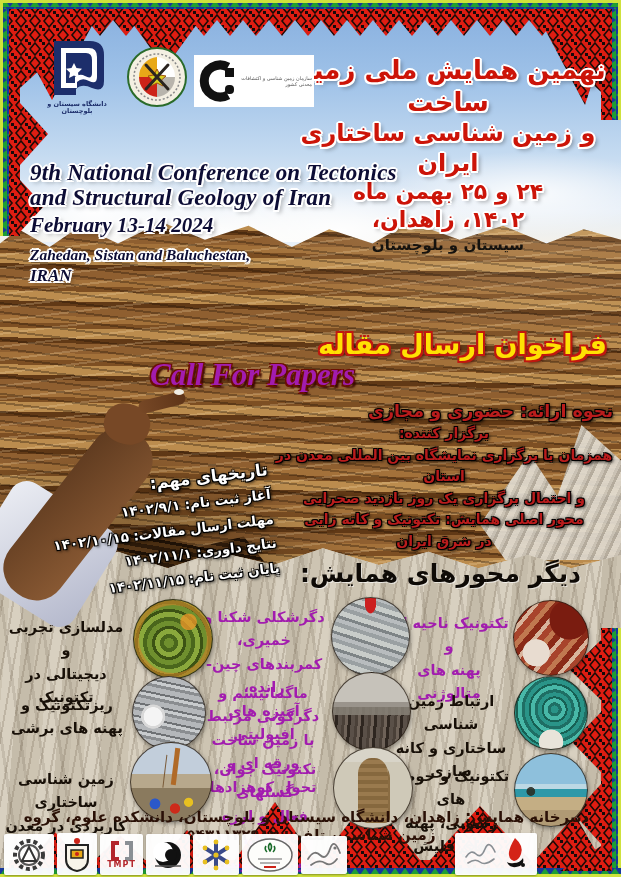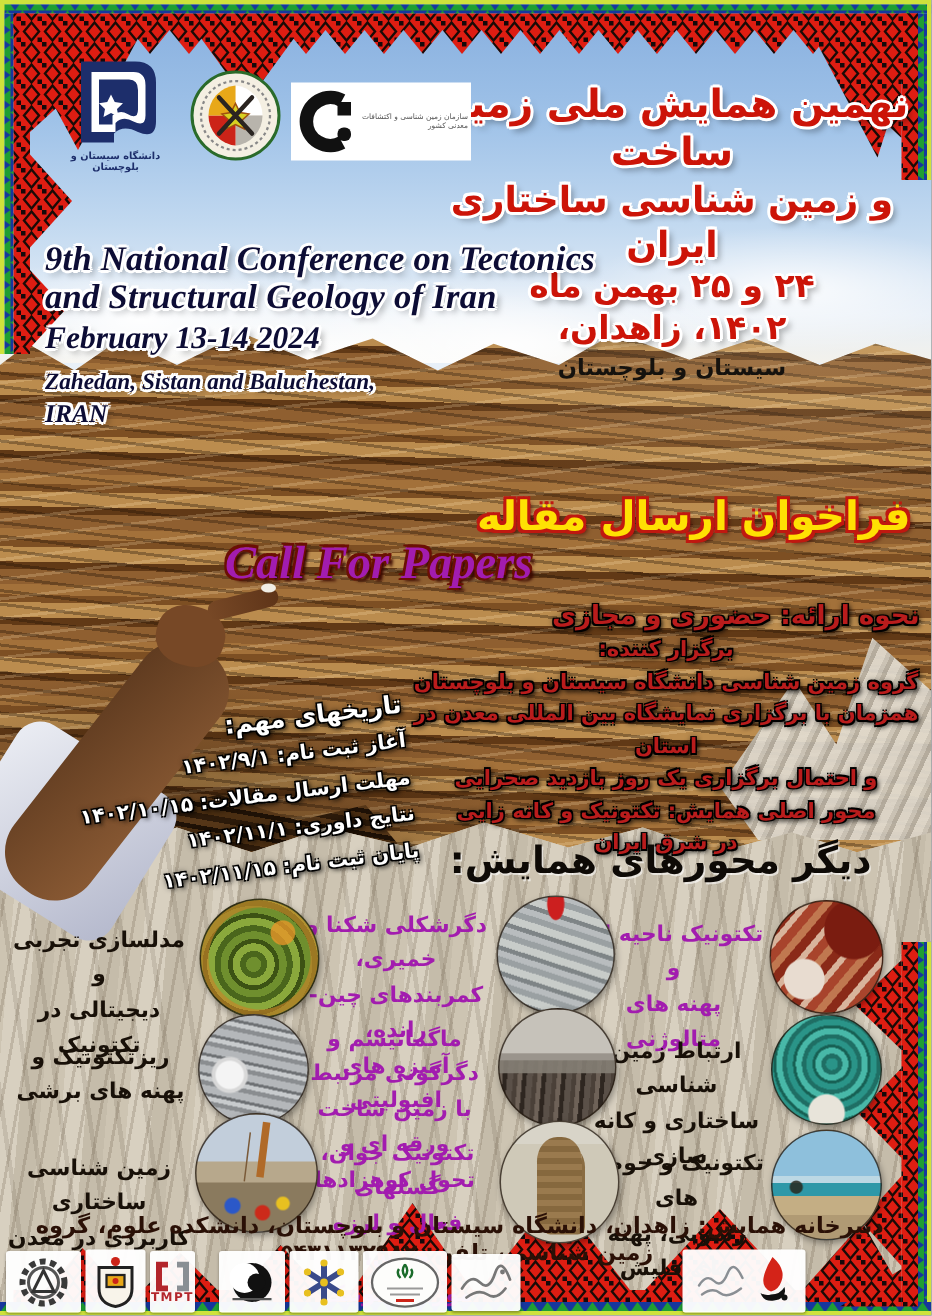--- a/index.html
+++ b/index.html
@@ -138,21 +138,21 @@
     linear-gradient(180deg,#c2cedb 0 40%,#b7a88c 40% 58%,#8a7a5e 58% 100%);}
   .ic-drill::after{content:"";position:absolute;left:52%;top:6%;width:5px;height:48%;background:#b06a28;transform:rotate(7deg);box-shadow:-10px 6px 0 -2px #7a5a38;}
 
   
   .contact{left:18px;right:26px;top:808px;text-align:center;direction:rtl;font-size:15px;font-weight:bold;color:#2a1006;z-index:5;}
   .logo-row{left:0;top:830px;width:621px;height:46px;z-index:6;}
   .lbox{position:absolute;background:rgba(255,255,255,.96);border-radius:2px;box-shadow:0 1px 2px rgba(0,0,0,.35);
         display:flex;align-items:center;justify-content:center;flex-direction:column;overflow:hidden;}
   .b1{left:4px;top:4px;width:50px;height:41px;}
   .b2{left:57px;top:3px;width:40px;height:42px;}
-  .b3{left:100px;top:4px;width:30px;height:41px;}
+  .b3{left:100px;top:4px;width:43px;height:41px;}
   .b4{left:146px;top:4px;width:44px;height:41px;}
   .b5{left:193px;top:4px;width:46px;height:41px;}
   .b6{left:242px;top:4px;width:56px;height:41px;}
   .b7{left:301px;top:6px;width:46px;height:38px;}
   .b8{left:455px;top:3px;width:82px;height:42px;flex-direction:row;gap:4px;}
   .tmpt-txt{font-size:8px;font-weight:bold;color:#b3262c;letter-spacing:1px;line-height:8px;}
 </style>
 </head>
 <body>
 
@@ -276,21 +276,20 @@
     <div class="e4">Zahedan, Sistan and Baluchestan,</div>
     <div class="e5">IRAN</div>
   </div>
 
   <div class="abs cfp-fa rtl">فراخوان ارسال مقاله</div>
   <div class="abs cfp-en">Call For Papers</div>
 
   <div class="abs details rtl ol-black">
     <div class="d1">نحوه ارائه: حضوری و مجازی</div>
     <div class="dn">برگزار کننده:</div>
-    <div class="dn">گروه زمین شناسی دانشگاه سیستان و بلوچستان</div>
     <div class="dn">همزمان با برگزاری نمایشگاه بین المللی معدن در استان</div>
     <div class="dn">و احتمال برگزاری یک روز بازدید صحرایی</div>
     <div class="dn pre">محور اصلی همایش: تکتونیک و کانه زایی
 در شرق ایران</div>
   </div>
 
   <div class="abs dates rtl ol-black">
     <div class="dh">تاریخهای مهم:</div>
     <div class="di">آغاز ثبت نام: ۱۴۰۲/۹/۱</div>
     <div class="di">مهلت ارسال مقالات: ۱۴۰۲/۱۰/۱۵</div>

